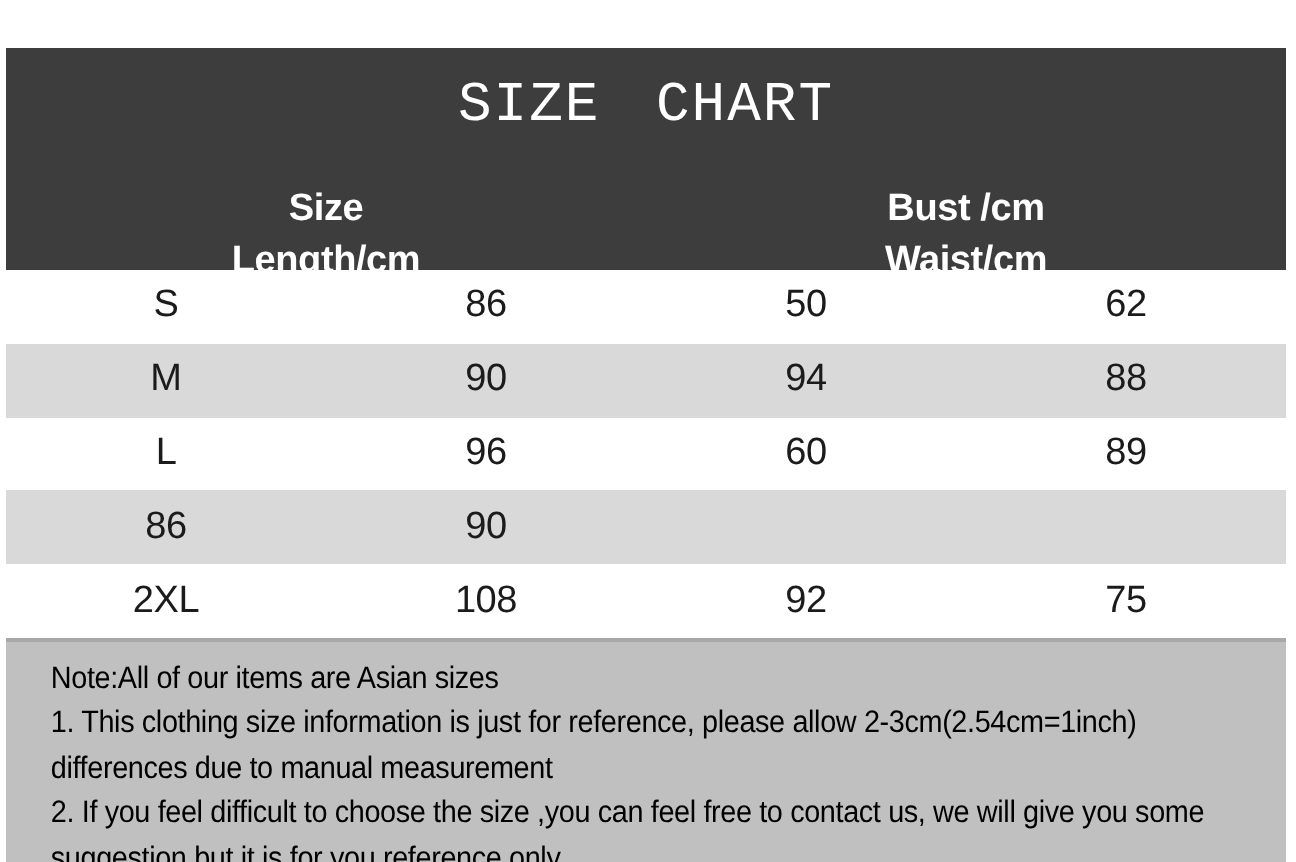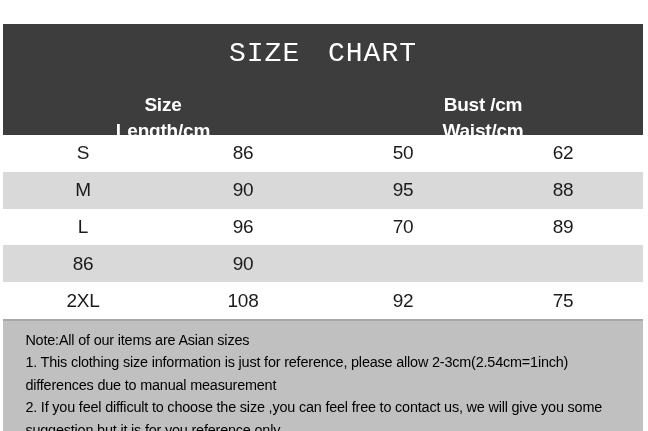--- a/index.html
+++ b/index.html
@@ -98,27 +98,27 @@
   <div>
     <div class="t-row">
       <div>S</div>
       <div>86</div>
       <div>50</div>
       <div>62</div>
     </div>
     <div class="t-row alt">
       <div>M</div>
       <div>90</div>
-      <div>95</div>
+      <div>94</div>
       <div>88</div>
     </div>
     <div class="t-row">
       <div>L</div>
       <div>96</div>
-      <div>70</div>
+      <div>60</div>
       <div>89</div>
     </div>
     <div class="t-row alt">
       <div>86</div>
       <div>90</div>
     </div>
     <div class="t-row">
       <div>2XL</div>
       <div>108</div>
       <div>92</div>

